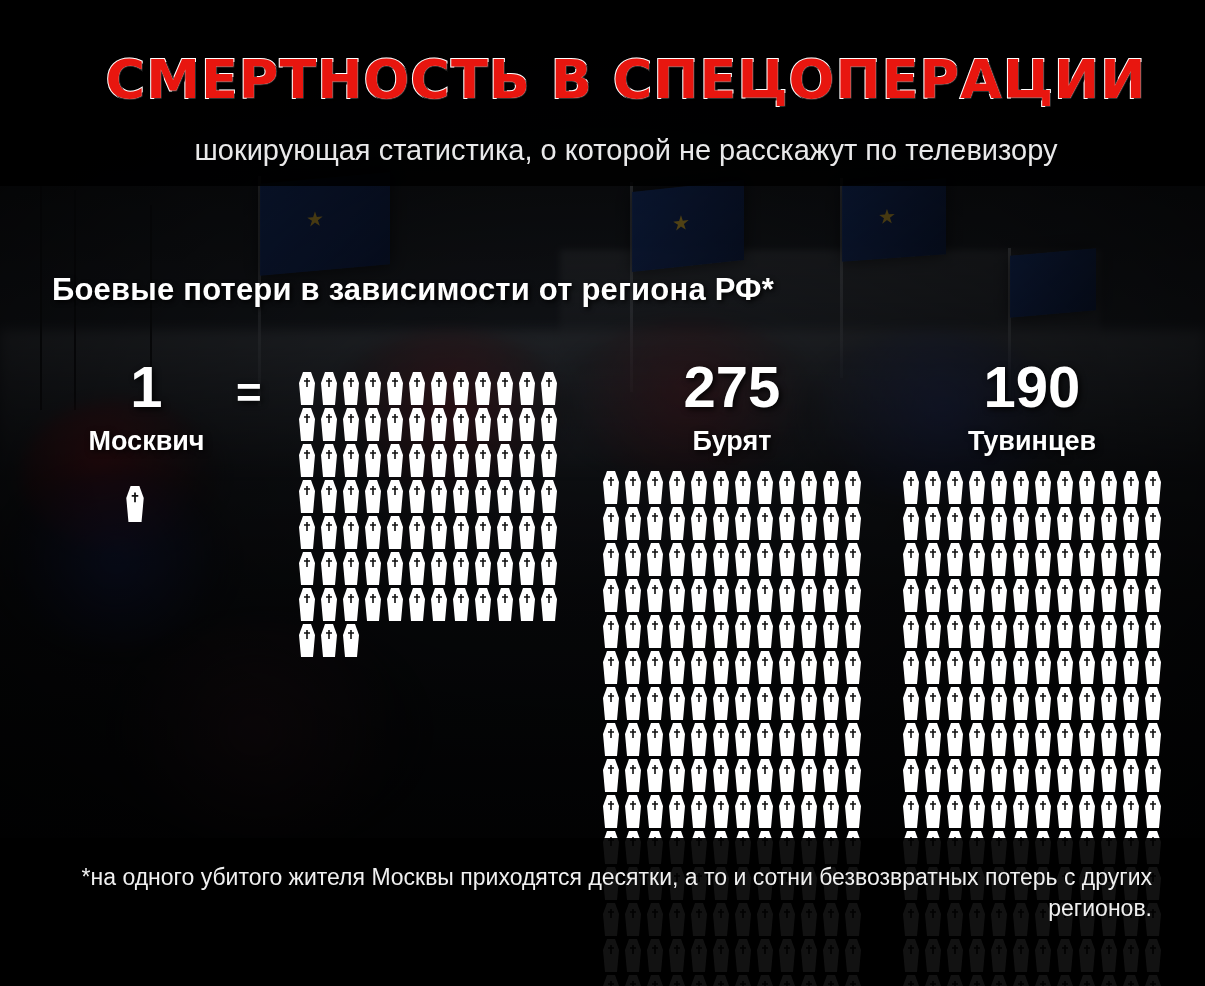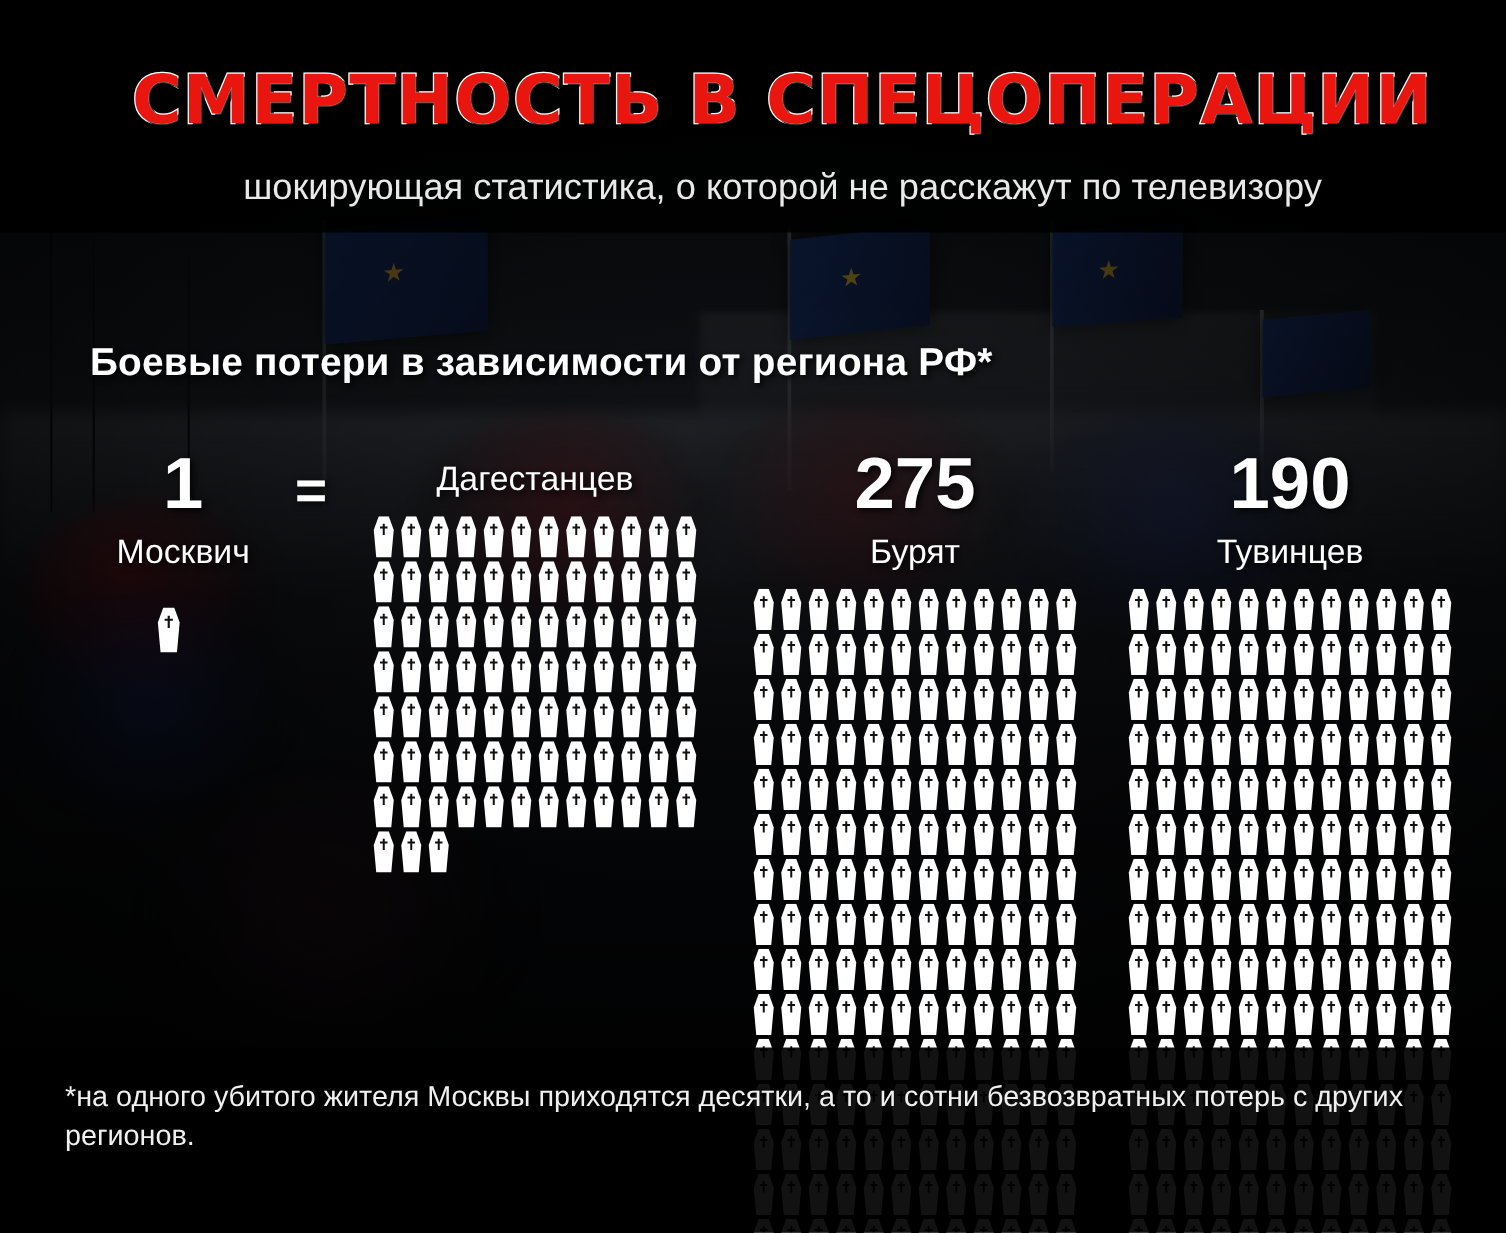--- a/index.html
+++ b/index.html
@@ -141,39 +141,38 @@
   
   .chart-title {
     position: absolute;
     left: 52px;
     top: 272px;
     font-size: 31px;
     font-weight: bold;
     color: #ffffff;
     text-shadow: 2px 2px 5px rgba(0,0,0,0.95);
     letter-spacing: 0.2px;
-    margin-left: 20px;
   }
 
   .col {
     position: absolute;
     text-align: center;
   }
   .col .value {
     font-size: 58px;
     font-weight: bold;
     color: #ffffff;
     line-height: 1;
     text-shadow: 2px 2px 6px rgba(0,0,0,0.95);
     font-family: "Liberation Sans", sans-serif;
   }
   .col .label {
     margin-top: 10px;
     font-size: 27px;
-    font-weight: normal;
+    font-weight: bold;
     color: #ffffff;
     text-shadow: 2px 2px 6px rgba(0,0,0,0.95);
   }
 
   .equals {
     position: absolute;
     left: 236px;
     top: 368px;
     font-size: 44px;
     font-weight: bold;
@@ -216,20 +215,21 @@
     background: rgba(0,0,0,0.93);
   }
   .footnote {
     position: absolute;
     left: 52px;
     top: 862px;
     width: 1100px;
     font-size: 23px;
     line-height: 1.35;
     color: #f0f0f0;
+    text-align: right;
   }
   .footnote .star-mark {
     font-size: 23px;
     vertical-align: top;
   }
 </style>
 </head>
 <body>
 
 <div id="poster">
@@ -286,21 +286,20 @@
   <div class="equals">=</div>
 
   <div class="single-coffin">
     <svg width="22" height="36" viewBox="0 0 20 33" xmlns="http://www.w3.org/2000/svg">
       <path d="M6 0 L14 0 L18 11 L16 33 L4 33 L2 11 Z" fill="#ffffff"></path>
       <path d="M10 6 L10 15 M7 9 L13 9" stroke="#111" stroke-width="1.6"></path>
     </svg>
   </div>
 
   <div class="col" style="left:296px; top:358px; width:264px;">
-    <div class="label">Дагестанцев</div>
     <div class="coffins">
         <span class="coffin">
           <svg width="20" height="33" viewBox="0 0 20 33" xmlns="http://www.w3.org/2000/svg">
             <path d="M6 0 L14 0 L18 11 L16 33 L4 33 L2 11 Z" fill="#ffffff"></path>
             <path d="M10 6 L10 15 M7 9 L13 9" stroke="#111" stroke-width="1.6"></path>
           </svg>
         </span>
         <span class="coffin">
           <svg width="20" height="33" viewBox="0 0 20 33" xmlns="http://www.w3.org/2000/svg">
             <path d="M6 0 L14 0 L18 11 L16 33 L4 33 L2 11 Z" fill="#ffffff"></path>

